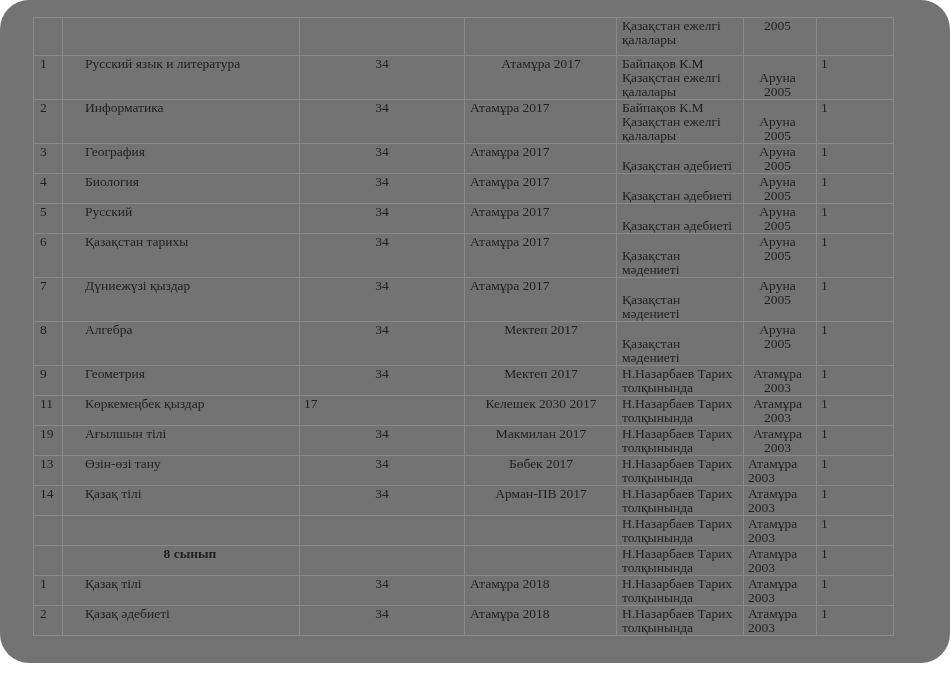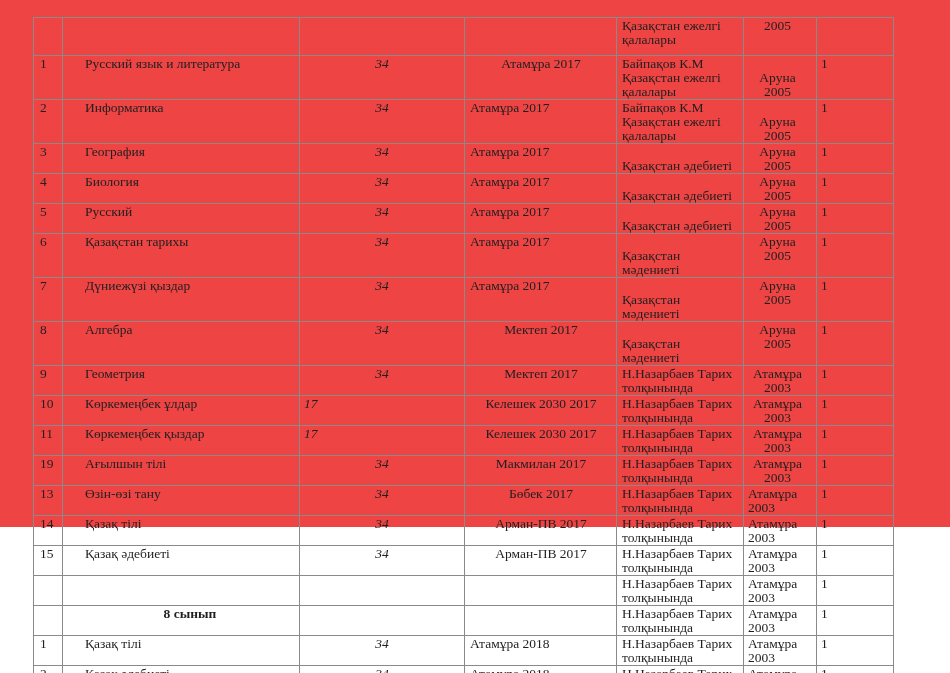--- a/index.html
+++ b/index.html
@@ -1,20 +1,20 @@
 <!DOCTYPE html>
 <html><head>
 <meta charset="utf-8">
 <style>
   html,body{margin:0;padding:0;}
   body{
     width:950px;height:673px;background:#ffffff;overflow:hidden;
     font-family:"Liberation Serif","DejaVu Serif",serif;
   }
-  .page{position:relative;width:950px;height:527px;background:#ef4444;}
+  .page{position:relative;width:950px;height:663px;background:#737373;border-radius:29px;}
   table.doc-table{
     position:absolute;left:33px;top:17px;width:860px;
     border-collapse:collapse;table-layout:fixed;
   }
   col.c-num{width:29px;}
   col.c-subject{width:237px;}
   col.c-hours{width:165px;}
   col.c-publisher{width:152px;}
   col.c-author{width:127px;}
   col.c-press{width:73px;}
@@ -24,21 +24,21 @@
   td{
     border:1px solid #8a8a8a;
     vertical-align:top;
     white-space:pre-line;
     overflow:hidden;
     font-size:13.5px;line-height:14px;color:#1f1f1f;
     padding:1px 4px 0 4px;
   }
   td.col-num{padding-left:6px;}
   td.col-subject{padding-left:22px;}
-  td.col-hours{text-align:center;font-style:italic;}
+  td.col-hours{text-align:center;}
   td.col-publisher{padding-left:5px;}
   td.col-author{padding-left:5px;}
   td.col-press{padding-left:4px;}
   td.col-count{padding-left:4px;}
   td.al-left{text-align:left;}
   td.al-center{text-align:center;}
   td.al-right{text-align:center;padding-right:9px;}
   td.bold{font-weight:bold;}
 </style>
 </head>
@@ -163,31 +163,20 @@
           <td class="col-subject">Геометрия</td>
           <td class="col-hours">34</td>
           <td class="col-publisher al-center">Мектеп 2017</td>
           <td class="col-author">Н.Назарбаев Тарих
 толқынында</td>
           <td class="col-press al-right">Атамұра
 2003</td>
           <td class="col-count">1</td>
         </tr>
         <tr>
-          <td class="col-num">10</td>
-          <td class="col-subject">Көркемеңбек ұлдар</td>
-          <td class="col-hours al-left">17</td>
-          <td class="col-publisher al-center">Келешек 2030 2017</td>
-          <td class="col-author">Н.Назарбаев Тарих
-толқынында</td>
-          <td class="col-press al-right">Атамұра
-2003</td>
-          <td class="col-count">1</td>
-        </tr>
-        <tr>
           <td class="col-num">11</td>
           <td class="col-subject">Көркемеңбек қыздар</td>
           <td class="col-hours al-left">17</td>
           <td class="col-publisher al-center">Келешек 2030 2017</td>
           <td class="col-author">Н.Назарбаев Тарих
 толқынында</td>
           <td class="col-press al-right">Атамұра
 2003</td>
           <td class="col-count">1</td>
         </tr>
@@ -209,31 +198,20 @@
           <td class="col-publisher al-center">Бөбек 2017</td>
           <td class="col-author">Н.Назарбаев Тарих
 толқынында</td>
           <td class="col-press al-left">Атамұра
 2003</td>
           <td class="col-count">1</td>
         </tr>
         <tr>
           <td class="col-num">14</td>
           <td class="col-subject">Қазақ тілі</td>
-          <td class="col-hours">34</td>
-          <td class="col-publisher al-center">Арман-ПВ 2017</td>
-          <td class="col-author">Н.Назарбаев Тарих
-толқынында</td>
-          <td class="col-press al-left">Атамұра
-2003</td>
-          <td class="col-count">1</td>
-        </tr>
-        <tr>
-          <td class="col-num">15</td>
-          <td class="col-subject">Қазақ әдебиеті</td>
           <td class="col-hours">34</td>
           <td class="col-publisher al-center">Арман-ПВ 2017</td>
           <td class="col-author">Н.Назарбаев Тарих
 толқынында</td>
           <td class="col-press al-left">Атамұра
 2003</td>
           <td class="col-count">1</td>
         </tr>
         <tr>
           <td class="col-num"></td>

